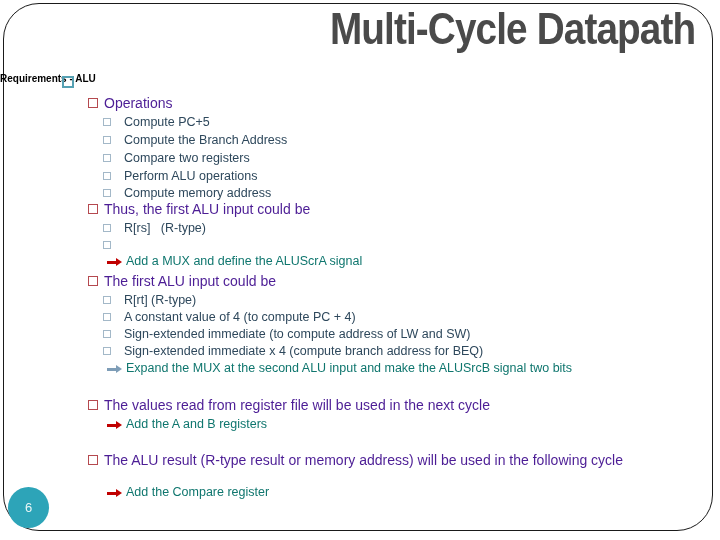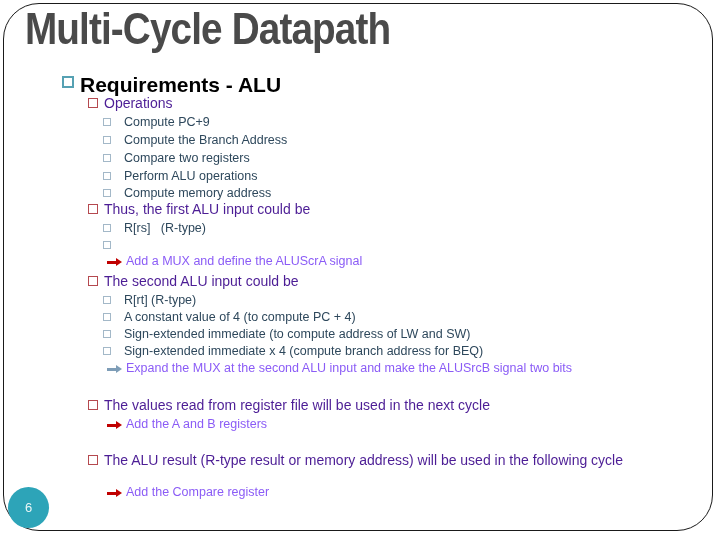--- a/index.html
+++ b/index.html
@@ -7,44 +7,44 @@
     width:720px;height:540px;position:relative;overflow:hidden;
     background:#ffffff;
     font-family:"Liberation Sans", sans-serif;
   }
   .frame{
     position:absolute;left:3px;top:3px;width:710px;height:528px;
     border:1.5px solid #1a1a1a;border-radius:36px;
     box-sizing:border-box;background:#ffffff;
   }
   .title-wrap{
-    position:absolute;top:4px;left:0;right:0;text-align:left;
+    position:absolute;top:4px;left:0;right:0;text-align:right;
   }
   .title-text{
     display:inline-block;
     font-size:44px;font-weight:bold;color:#4a4a4a;
     letter-spacing:-1px;
     transform:scaleX(0.88);transform-origin:center top;
     white-space:nowrap;
   }
   .line{position:absolute;left:0;width:712px;}
   .bullet{position:absolute;box-sizing:border-box;background:transparent;}
   
   .l1 .bullet{left:62px;top:3px;width:12px;height:12px;border:2px solid #56a1b3;}
-  .l1 .text{display:block;margin-left:80px;font-size:21px;font-weight:bold;color:#000000;}
+  .l1 .text{display:block;font-size:10px;font-weight:bold;color:#000000;}
   
   .l2 .bullet{left:88px;top:3px;width:10px;height:10px;border:1.5px solid #b5494f;}
   .l2 .text{display:block;margin-left:104px;font-size:14px;color:#4c1d95;line-height:16.5px;}
   .l2.wrap .text{max-width:545px;}
   
   .l3 .bullet{left:103px;top:3px;width:8px;height:8px;border:1px solid #a3b8c8;}
   .l3 .text{display:block;margin-left:124px;font-size:12.5px;color:#2e485c;}
   .pre{white-space:pre;}
   
-  .arrow-line .text{display:block;margin-left:126px;font-size:12.5px;color:#8b5cf6;}
+  .arrow-line .text{display:block;margin-left:126px;font-size:12.5px;color:#0f766e;}
   .arrow-icon{position:absolute;left:107px;top:4px;width:15px;height:9px;color:#c00000;}
   .arrow-icon.blue{color:#7e9db7;}
   .arrow-icon::before{
     content:"";position:absolute;left:0;top:3px;width:9px;height:3px;
     background:currentColor;
   }
   .arrow-icon::after{
     content:"";position:absolute;left:9px;top:0;width:0;height:0;
     border-left:6px solid currentColor;
     border-top:4.5px solid transparent;
@@ -71,21 +71,21 @@
     <span class="bullet"></span>
     <span class="text">Requirements - ALU</span>
   </div>
 
   <div class="line l2" style="top:95px">
     <span class="bullet"></span>
     <span class="text">Operations</span>
   </div>
   <div class="line l3" style="top:115px">
     <span class="bullet"></span>
-    <span class="text">Compute PC+9</span>
+    <span class="text">Compute PC+5</span>
   </div>
   <div class="line l3" style="top:133px">
     <span class="bullet"></span>
     <span class="text">Compute the Branch Address</span>
   </div>
   <div class="line l3" style="top:151px">
     <span class="bullet"></span>
     <span class="text">Compare two registers</span>
   </div>
   <div class="line l3" style="top:169px">
@@ -108,21 +108,21 @@
   <div class="line l3" style="top:238px">
     <span class="bullet"></span>
   </div>
   <div class="line arrow-line" style="top:254px">
     <span class="arrow-icon"></span>
     <span class="text">Add a MUX and define the ALUScrA signal</span>
   </div>
 
   <div class="line l2" style="top:273px">
     <span class="bullet"></span>
-    <span class="text">The second ALU input could be</span>
+    <span class="text">The first ALU input could be</span>
   </div>
   <div class="line l3" style="top:293px">
     <span class="bullet"></span>
     <span class="text">R[rt] (R-type)</span>
   </div>
   <div class="line l3" style="top:310px">
     <span class="bullet"></span>
     <span class="text">A constant value of 4 (to compute PC + 4)</span>
   </div>
   <div class="line l3" style="top:327px">

